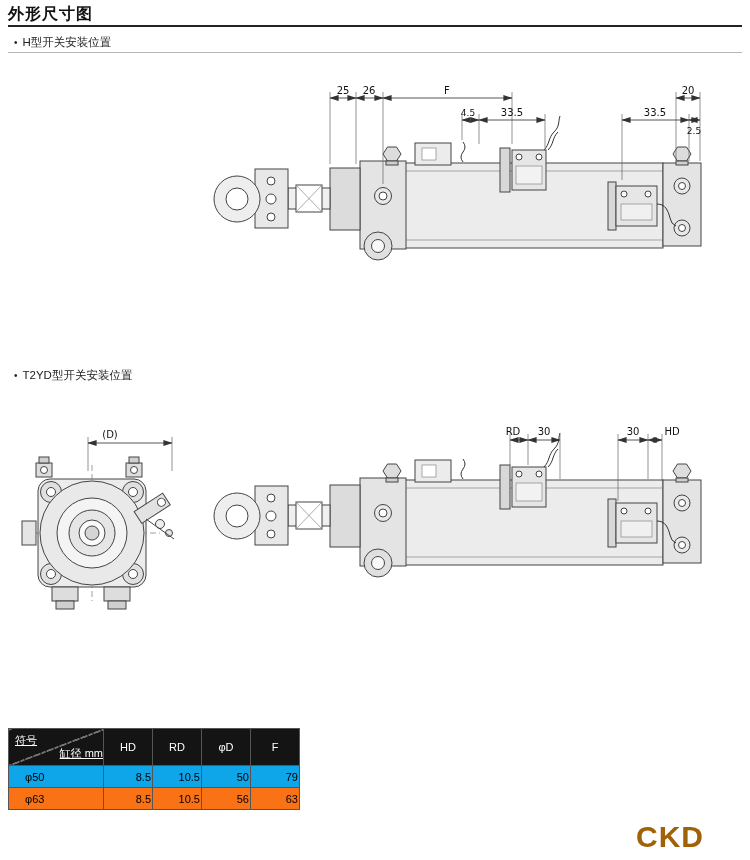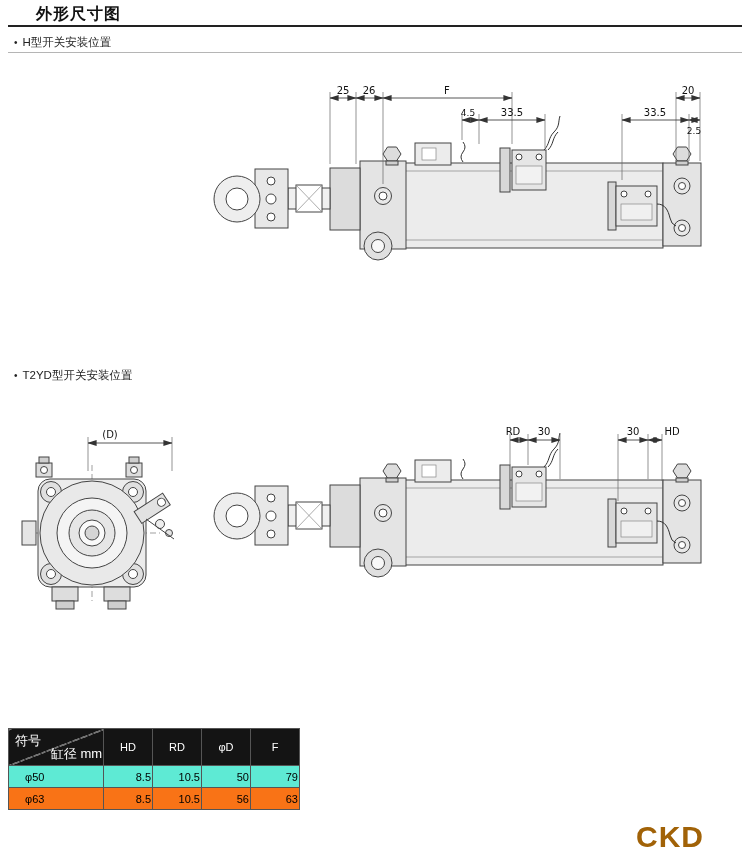--- a/index.html
+++ b/index.html
@@ -1,21 +1,21 @@
 <!DOCTYPE html>
 <html><head>
 <meta charset="utf-8">
 <style>
   html,body{margin:0;padding:0;}
   body{
     width:750px;height:860px;position:relative;background:#ffffff;
     font-family:"Liberation Sans","DejaVu Sans",sans-serif;color:#111;overflow:hidden;
   }
   .abs{position:absolute;}
-  .page-title{left:8px;top:4px;font-size:16px;font-weight:bold;letter-spacing:1px;margin-left:28px;}
+  .page-title{left:8px;top:4px;font-size:16px;font-weight:bold;letter-spacing:1px;}
   .rule-main{left:8px;top:25px;width:734px;height:2px;background:#222;}
   .rule-sub{left:8px;top:52px;width:734px;height:1px;background:#b5b5b5;}
   .section-label{font-size:11.5px;color:#222;}
   .section-label .bullet{margin-right:5px;font-size:10px;}
   .sec1{left:14px;top:35px;}
   .sec2{left:14px;top:368px;}
   svg text{font-family:"DejaVu Sans","Liberation Sans",sans-serif;font-size:10px;fill:#111;text-anchor:middle;}
   svg text.small{font-size:9px;}
   .part{stroke:#444;stroke-width:1;}
   .thin{stroke:#888;stroke-width:0.7;}
@@ -23,25 +23,25 @@
   .ext{stroke:#666;stroke-width:0.7;}
   .wire{stroke:#333;stroke-width:1;fill:none;}
   .cline{stroke:#777;stroke-width:0.7;stroke-dasharray:6,3;}
   
   .dim-table{position:absolute;left:8px;top:728px;border-collapse:collapse;font-size:11px;}
   .dim-table th,.dim-table td{border:1px solid #555;}
   .dim-table thead th{background:#141414;color:#fff;font-weight:normal;height:32px;width:46px;text-align:center;}
   .dim-table th.corner{width:88px;text-align:left;padding:2px 0 2px 6px;
     background-color:#141414;
     background-image:linear-gradient(to bottom right,transparent 49.4%,#cfcfcf 49.4%,#cfcfcf 50.6%,transparent 50.6%);}
-  .corner span{display:block;line-height:13px;font-size:13px;}
+  .corner span{display:block;line-height:13px;font-size:11px;text-decoration:underline;}
   .corner .c-top{text-align:left;}
-  .corner .c-bot{text-align:center;margin-left:35px;}
+  .corner .c-bot{text-align:right;margin-left:35px;}
   .dim-table tbody td{height:19px;text-align:right;color:#000;}
-  .dim-table tbody tr.r0 td{background:#5eead4;}
+  .dim-table tbody tr.r0 td{background:#0ea5e9;}
   .dim-table tbody tr.r1 td{background:#f97316;}
   .dim-table td.bore{text-align:left;padding-left:16px;}
   .logo{left:636px;top:820px;font-size:30px;font-weight:bold;color:#a16207;letter-spacing:1px;}
 </style>
 </head>
 <body>
 
 <svg width="0" height="0" style="position:absolute">
   <defs>
     <marker id="arr" markerWidth="9" markerHeight="6" refX="8.6" refY="3" orient="auto-start-reverse" markerUnits="userSpaceOnUse">

